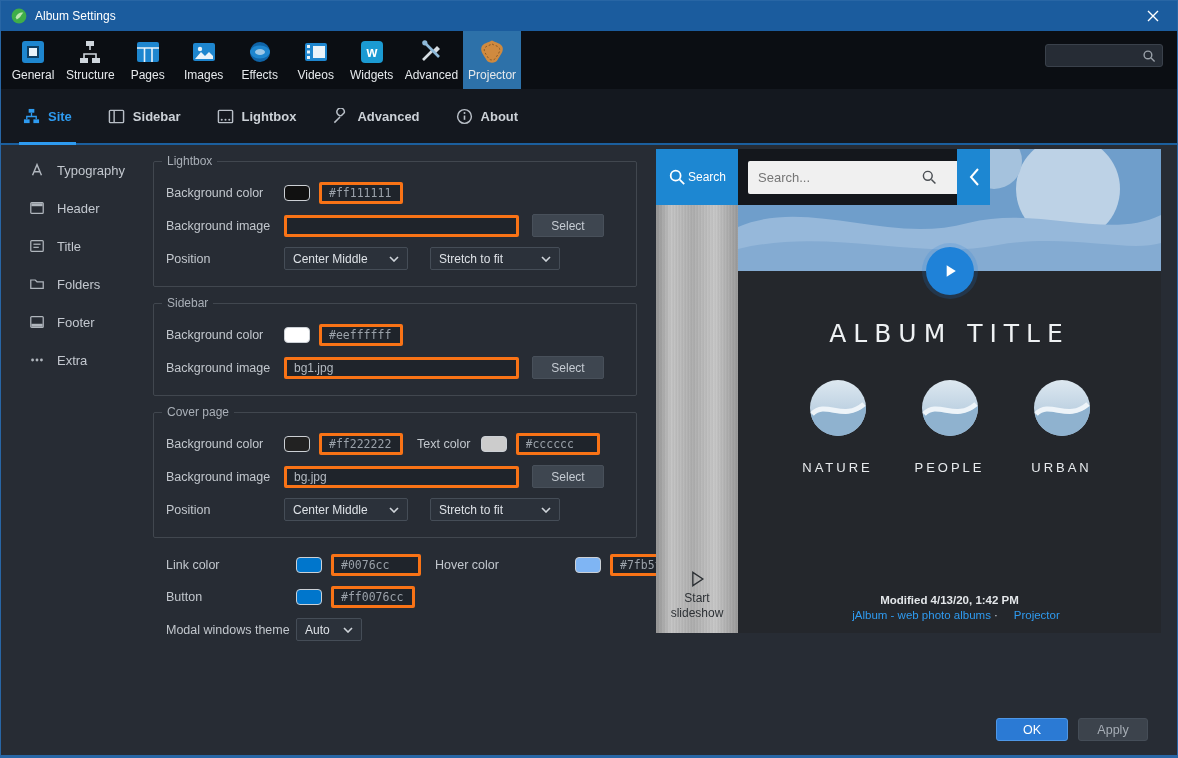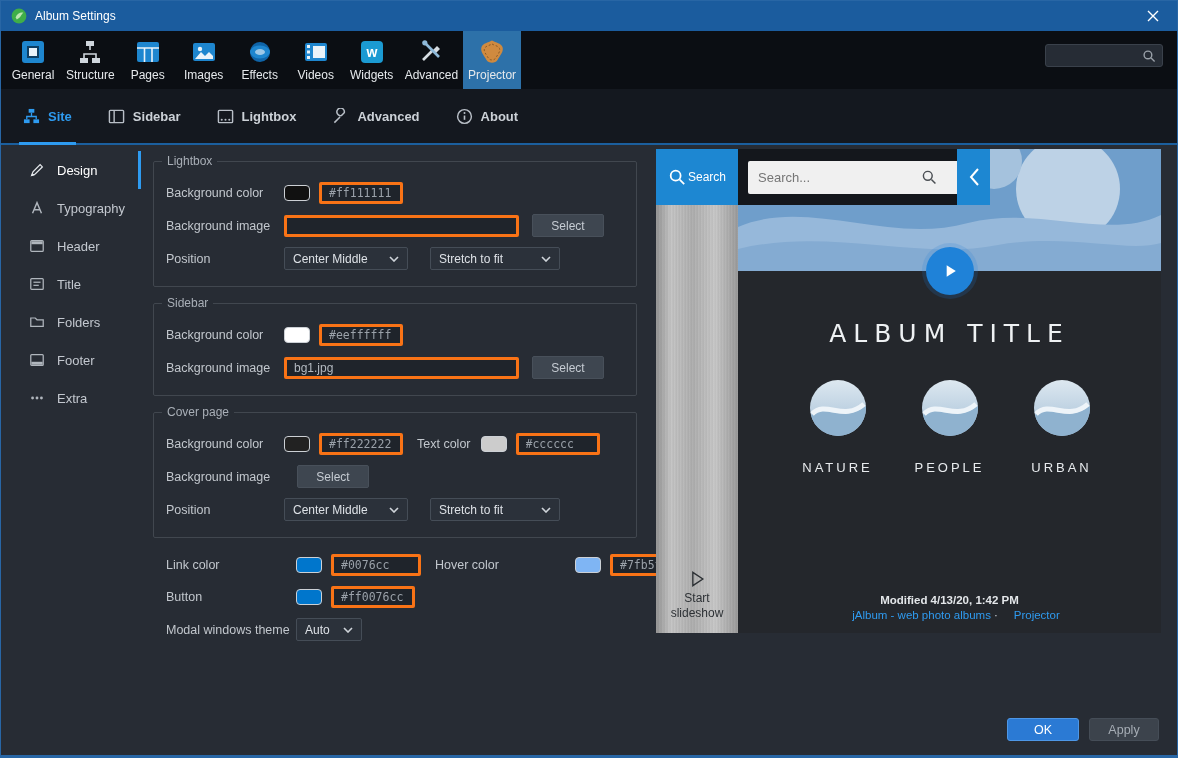--- a/index.html
+++ b/index.html
@@ -102,21 +102,21 @@
                   background:linear-gradient(180deg,#dde8f0,#a3bed6); }
   .thumb-circle svg { position:absolute; inset:0; }
   .pv-folder-label { margin-top:24px; color:#e8ebee; font-size:13px; letter-spacing:3px; white-space:nowrap; }
   .pv-footer { position:absolute; left:0; right:0; bottom:12px; text-align:center; }
   .pv-modified { color:#e4e7ea; font-size:11.5px; font-weight:bold; }
   .pv-links { margin-top:3px; font-size:11.5px; color:#2f9bf0; }
   .pv-links a { color:#2f9bf0; text-decoration:none; cursor:pointer;margin-left:13px; }
   .pv-links .sep { color:#cfd4da; margin:0 3px; }
 
   
-  .footer-buttons { position:absolute; right:18px; bottom:14px; display:flex; gap:10px;align-items:center; }
+  .footer-buttons { position:absolute; right:29px; bottom:14px; display:flex; gap:10px;align-items:center; }
   .btn { height:23px; border-radius:3px; font-size:12.5px; cursor:pointer; border:none; }
   .btn-ok { width:72px; background:#2b7ad4; color:#fff; border:1px solid #4e97e6; }
   .btn-apply { width:70px; background:#3c434c; color:#a6adb5; border:1px solid #454d57; }
 </style>
 </head>
 <body>
 
 <div class="window">
 
   <div class="titlebar">
@@ -253,27 +253,20 @@
           <line x1="9" y1="8" x2="9" y2="12.5" stroke="currentColor" stroke-width="1.7"></line>
           <circle cx="9" cy="5.4" r="1.05" fill="currentColor"></circle>
         </svg>
       <span>About</span>
     </div>
   </div>
 
   <div class="main">
 
     <nav class="sidenav">
-      <div class="nav-item selected">
-        <svg width="16" height="16" viewBox="0 0 18 18">
-            <path d="M3 15 L4.5 11 L12.5 3 L15 5.5 L7 13.5 Z" fill="none" stroke="currentColor" stroke-width="1.4"></path>
-            <line x1="3" y1="15" x2="6.4" y2="14.2" stroke="currentColor" stroke-width="1.4"></line>
-          </svg>
-        <span>Design</span>
-      </div>
       <div class="nav-item">
         <svg width="16" height="16" viewBox="0 0 18 18">
             <path d="M4 15 L9 3 L14 15 M6 11 H12" stroke="currentColor" stroke-width="1.6" fill="none"></path>
           </svg>
         <span>Typography</span>
       </div>
       <div class="nav-item">
         <svg width="16" height="16" viewBox="0 0 18 18">
             <rect x="2" y="3" width="14" height="12" rx="1" fill="none" stroke="currentColor" stroke-width="1.4"></rect>
             <rect x="2.7" y="3.7" width="12.6" height="3.3" fill="currentColor"></rect>
@@ -361,20 +354,21 @@
         <div class="row">
           <span class="row-label">Background color</span>
           <span class="swatch" style="background: rgb(34, 34, 34);"></span>
           <input class="hex-input w84" value="#ff222222" style="">
           <span class="row-label inline">Text color</span>
           <span class="swatch" style="background: rgb(204, 204, 204);"></span>
           <input class="hex-input w84" value="#cccccc" style="">
         </div>
         <div class="row">
           <span class="row-label">Background image</span>
+          <input class="text-input w235" value="bg.jpg" style="">
           <button class="select-btn">Select</button>
         </div>
         <div class="row">
           <span class="row-label">Position</span>
           <div class="dropdown dd-position">
             <span>Center Middle</span>
             <svg width="10" height="6" viewBox="0 0 10 6">
                 <path d="M1 1 L5 5 L9 1" stroke="#cfd4da" stroke-width="1.6" fill="none"></path>
               </svg>
           </div>

